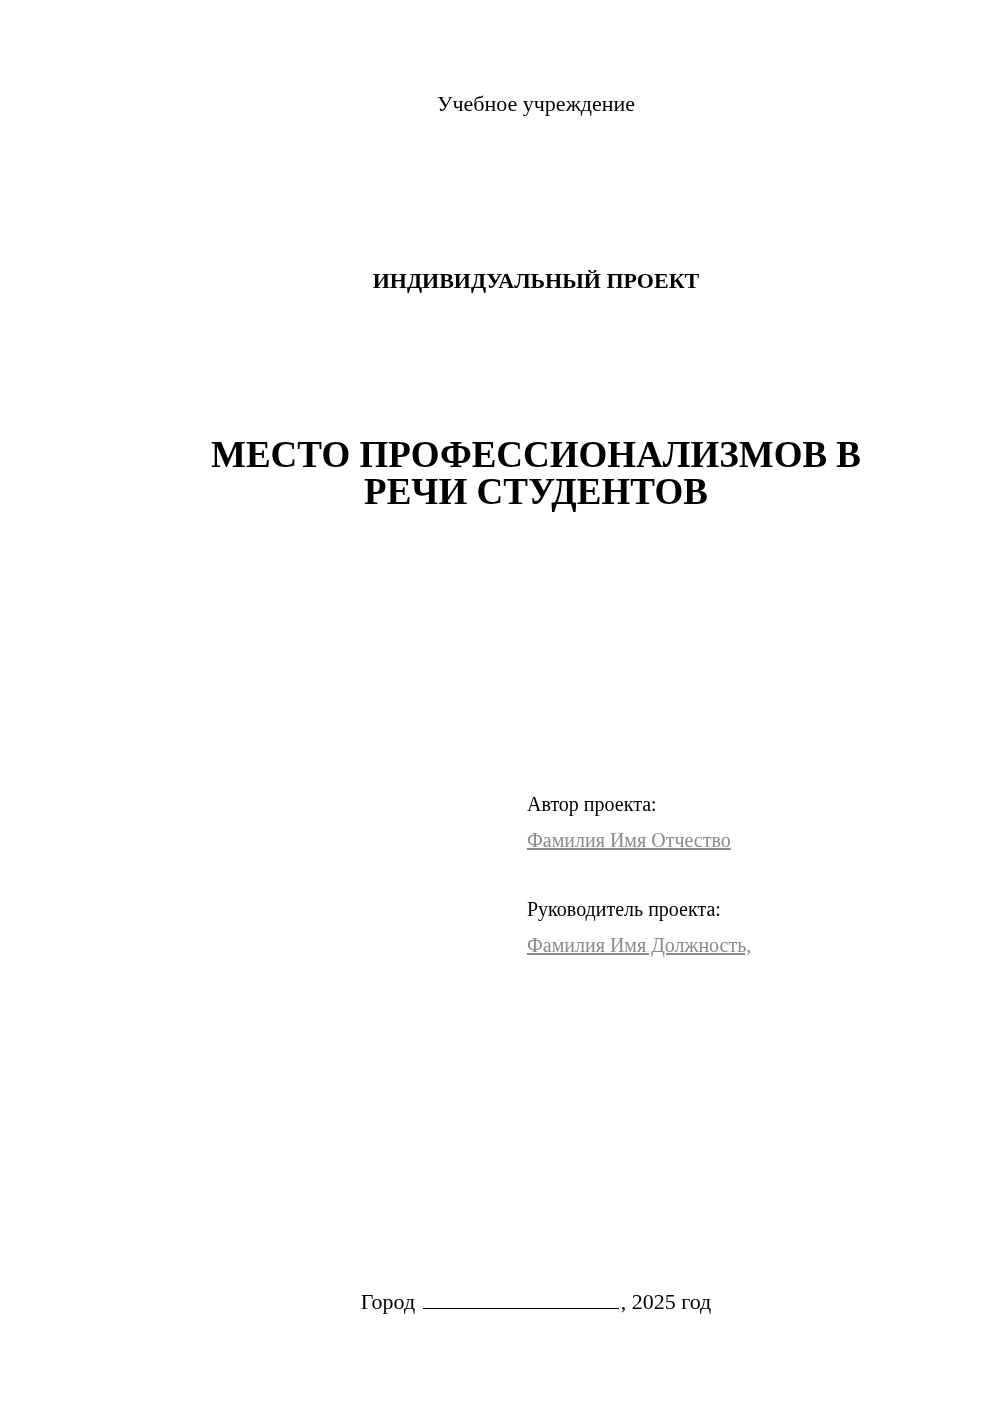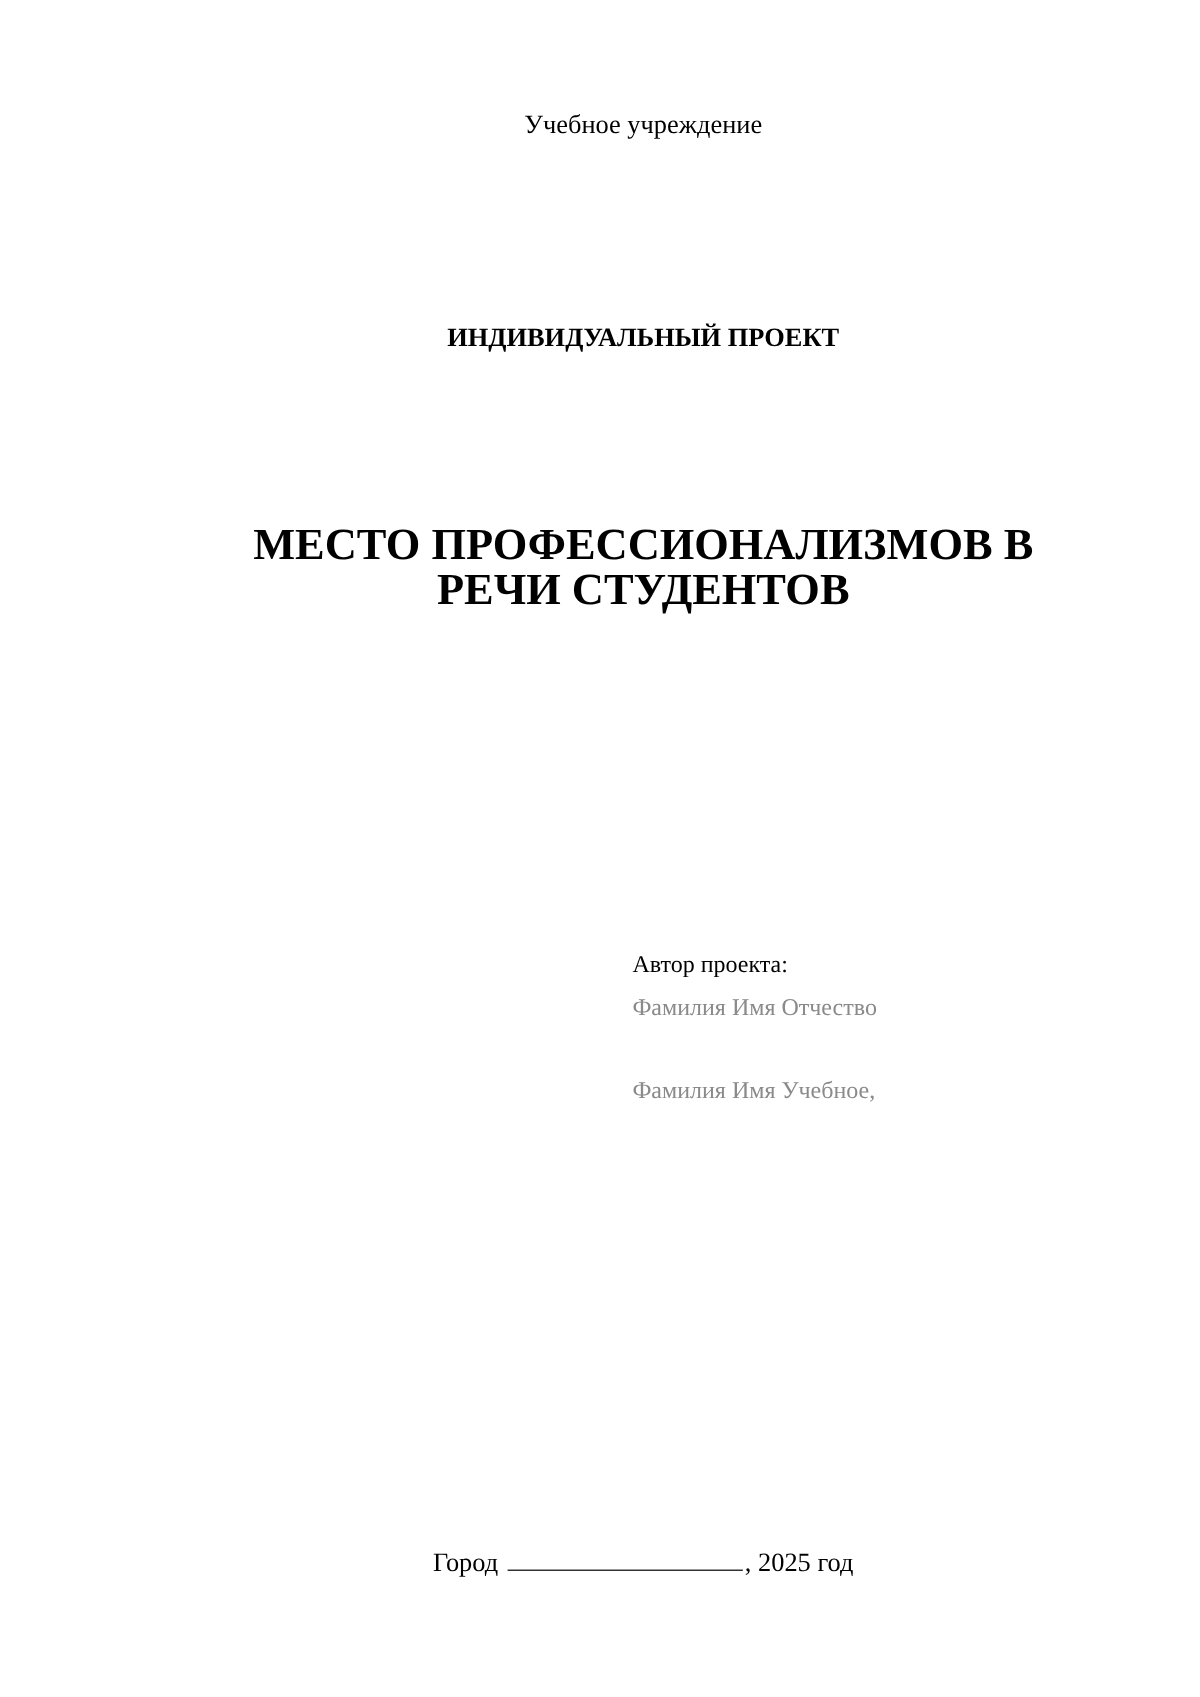--- a/index.html
+++ b/index.html
@@ -5,21 +5,21 @@
   html, body { margin: 0; padding: 0; background: #ffffff; }
   body { width: 1000px; height: 1414px; position: relative; font-family: "Liberation Serif", "DejaVu Serif", serif; color: #000; }
   .page { position: absolute; left: 0; top: 0; width: 1000px; height: 1256px; background: #fff; }
   .center { position: absolute; left: 0; width: 1072px; text-align: center; }
   .institution { top: 91px; font-size: 22px; }
   .ptype { top: 268px; font-size: 22px; font-weight: bold; }
   .title { top: 436px; font-size: 37px; font-weight: bold; line-height: 37px; }
   .block { position: absolute; left: 507px; font-size: 20px; line-height: 36px; margin-left: 20px; }
   .author { top: 786px; }
   .supervisor { top: 891px; }
-  .gray { color: #8a8a8a; }
+  .gray { color: #8a8a8a; text-decoration: underline; }
   .footer { top: 1288px; font-size: 22px; }
   .blank { display: inline-block; width: 196px; border-bottom: 1.5px solid #000; height: 20px; vertical-align: baseline; margin: 0 2px; }
 </style>
 </head>
 <body>
 
 <div class="page">
   <div class="center institution">Учебное учреждение</div>
 
   <div class="center ptype">ИНДИВИДУАЛЬНЫЙ ПРОЕКТ</div>
@@ -28,20 +28,21 @@
     <div>МЕСТО ПРОФЕССИОНАЛИЗМОВ В</div>
     <div>РЕЧИ СТУДЕНТОВ</div>
   </div>
 
   <div class="block author">
     <div>Автор проекта:</div>
     <div class="gray">Фамилия Имя Отчество</div>
   </div>
 
   <div class="block supervisor">
-    <div class="gray">Фамилия Имя Учебное,</div>
+    <div>Руководитель проекта:</div>
+    <div class="gray">Фамилия Имя Должность,</div>
   </div>
 
   <div class="center footer">
     <span>Город</span>
     <span class="blank"></span><span>, 2025 год</span>
   </div>
 </div>
 
 </body></html>

